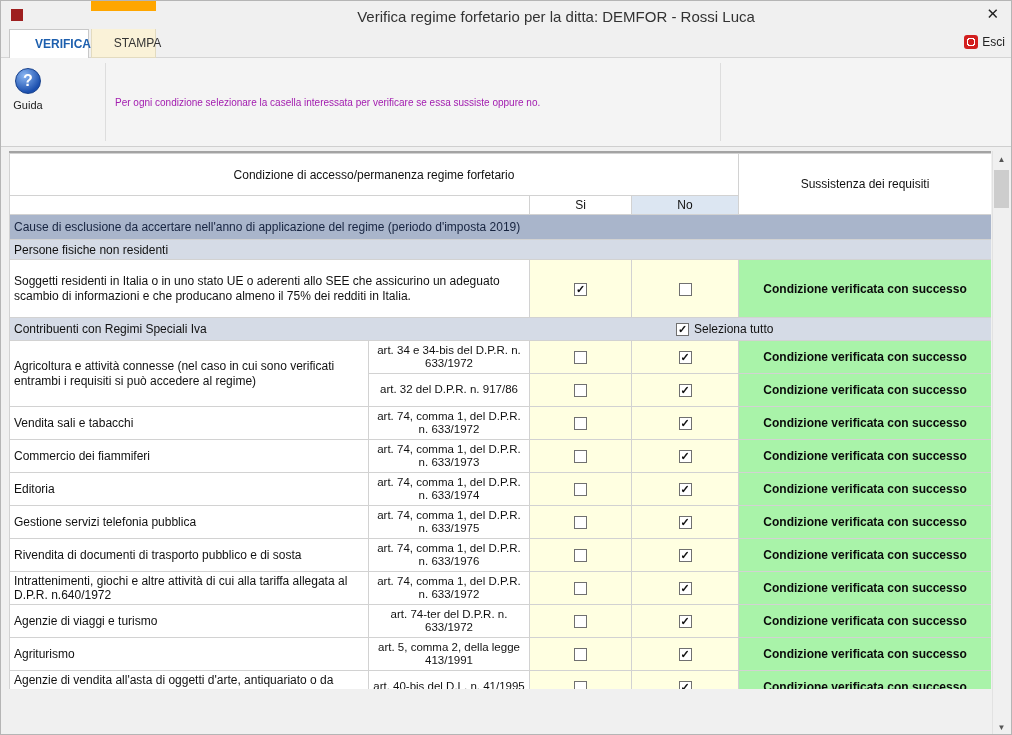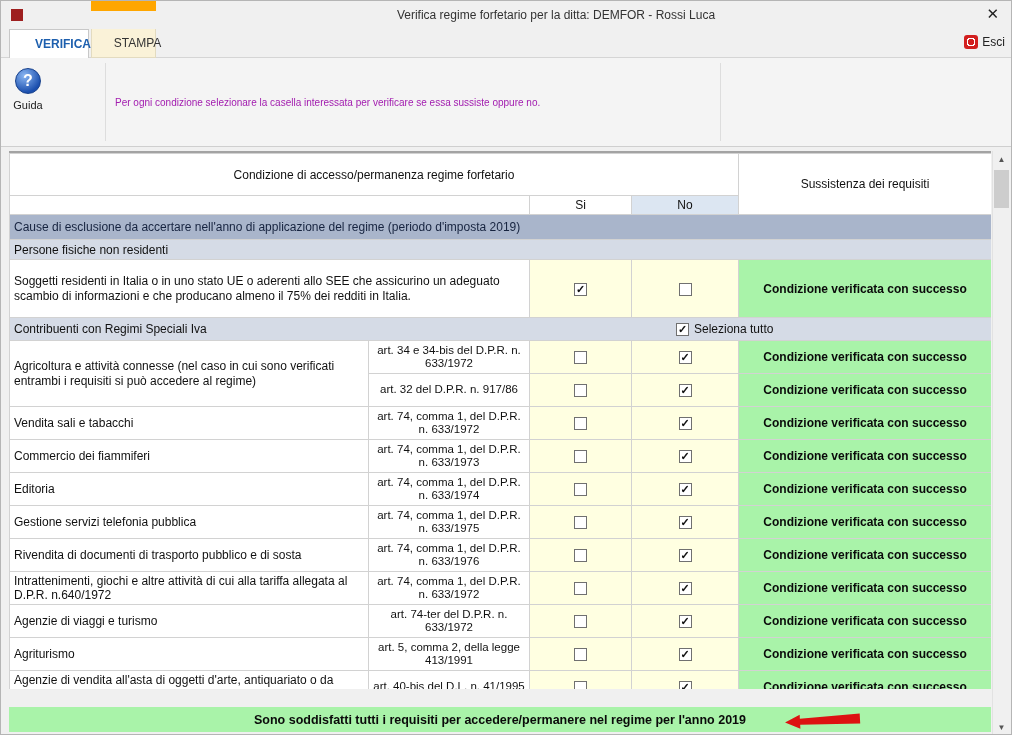--- a/index.html
+++ b/index.html
@@ -4,21 +4,21 @@
 <style>
   * { box-sizing: border-box; }
   html,body { margin:0; padding:0; }
   body { font-family:"Liberation Sans", sans-serif; background:#d8d8d8; }
   .window { position:relative; width:1012px; height:735px; background:#f0f0f0; overflow:hidden; border:1px solid #b5b5b5; }
 
   
   .titlebar { position:absolute; top:0; left:0; right:0; height:28px; background:#f0f0f0; }
   .app-badge { position:absolute; left:10px; top:8px; width:12px; height:12px; background:#9e1f1f; }
   .orange-accent { position:absolute; left:90px; top:0; width:65px; height:10px; background:#ffa600; }
-  .title { position:absolute; left:100px; right:0; top:7px; text-align:center; font-size:12px; color:#333; }
+  .title { position:absolute; left:100px; right:0; top:7px; text-align:center; font-size:15px; color:#333; }
   .close { position:absolute; right:12px; top:4px; font-size:15px; color:#222; cursor:pointer; }
 
   
   .tabstrip { position:absolute; top:28px; left:0; right:0; height:29px; background:#f0f0f0; border-bottom:1px solid #d5d5d5; }
   .tab { position:absolute; top:0; height:29px; display:flex; align-items:center; justify-content:center; font-size:12px; cursor:pointer;padding-left:28px; }
   .tab.active { left:8px; width:80px; background:#fff; border:1px solid #c8c8c8; border-bottom:none; color:#1d5fae; font-weight:bold; }
   .tab.stampa { left:90px; width:65px; background:#faf2d8; color:#333; border:1px solid #e3dbc0; border-top:none; }
   .esci { position:absolute; right:6px; top:6px; display:flex; align-items:flex-start; gap:4px; font-size:12px; color:#222; cursor:pointer; }
   .esci-icon { width:14px; height:14px; border-radius:3px;
     background: radial-gradient(circle at 50% 50%, #d21f1f 0 3px, #ffffff 3px 4.5px, #d21f1f 4.5px); }
@@ -225,26 +225,20 @@
             <td class="desc">Agenzie di vendita all'asta di oggetti d'arte, antiquariato o da collezione</td>
             <td class="article">art. 40-bis del D.L. n. 41/1995</td>
             <td class="cbcell"><span class="cb"></span></td>
             <td class="cbcell"><span class="cb checked">✓</span></td>
             <td class="result">Condizione verificata con successo</td>
           </tr>
         </tbody>
     </table>
   </div>
 
-  <div class="footer-green">
-    <span>Sono soddisfatti tutti i requisiti per accedere/permanere nel regime per l'anno 2019</span>
-    <svg class="red-arrow" width="76" height="15" viewBox="0 0 76 15">
-      <polygon points="0,7.5 15,0.5 15,4.5 75,2.5 75,12.5 15,10.5 15,14.5" fill="#dd1111"></polygon>
-    </svg>
-  </div>
 
   <div class="scrollbar">
     <div class="sb-btn up">▲</div>
     <div class="sb-thumb"></div>
     <div class="sb-btn down">▼</div>
   </div>
 
 </div>
 
 </body></html>

